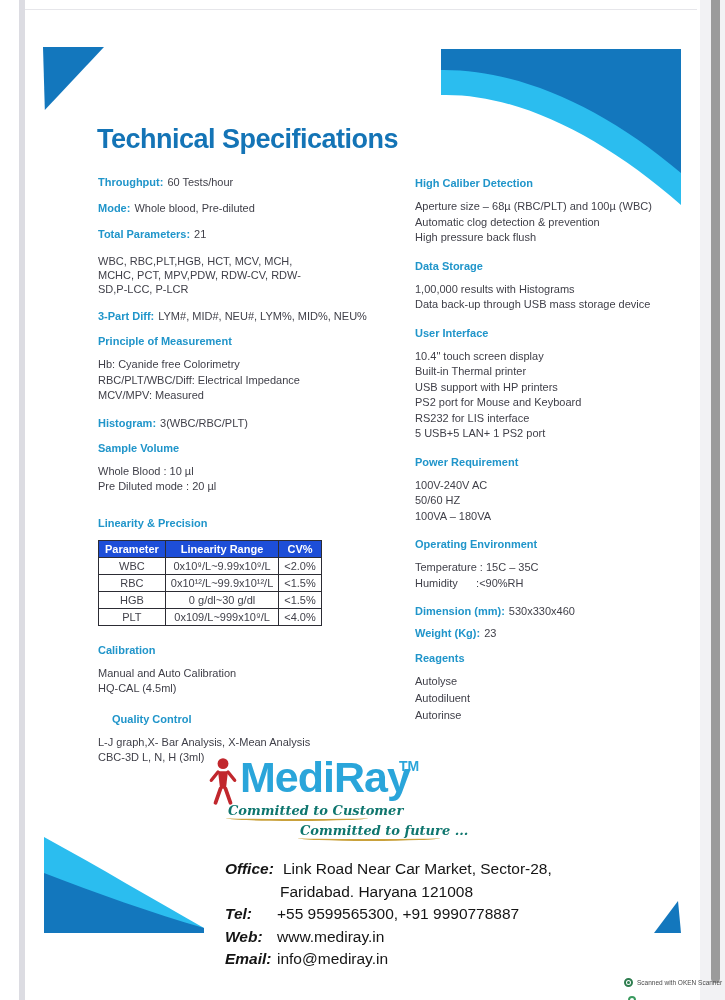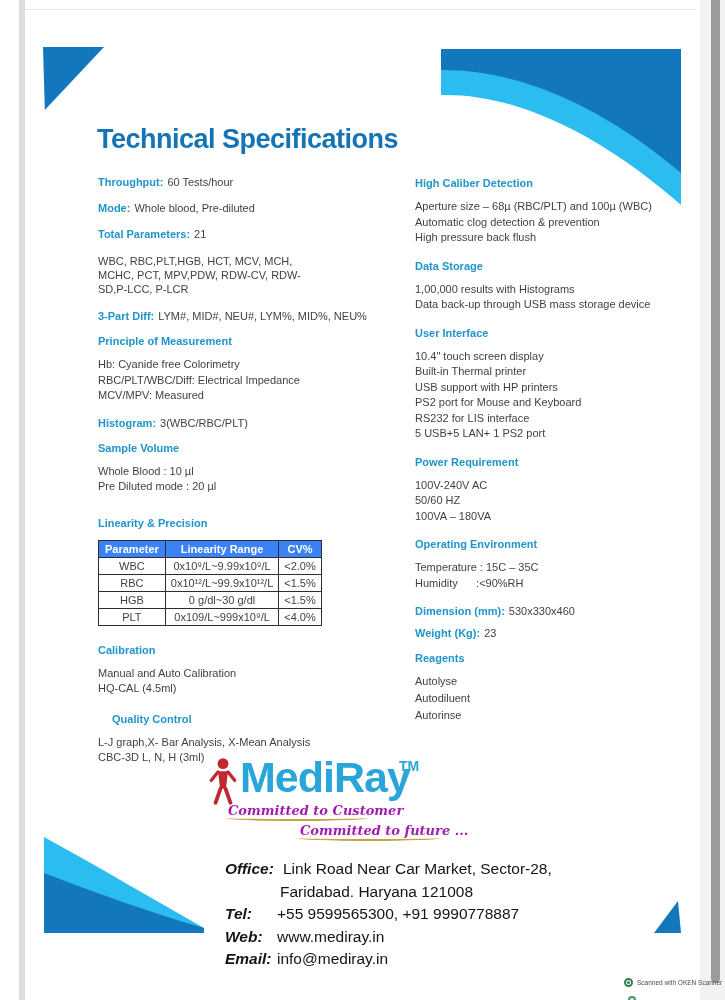--- a/index.html
+++ b/index.html
@@ -33,28 +33,28 @@
   .para{white-space:pre-wrap;line-height:14px;margin:12px 0 0 0;}
   .mt12{margin-top:12px;} .mt13{margin-top:13px;} .mt14{margin-top:14px;}
   .mt16{margin-top:16px;margin-left:14px;} .mt18{margin-top:18px;} .mt22{margin-top:22px;}
   .lines{margin-top:9px;}
   .line{line-height:15.5px;white-space:pre-wrap;}
   .section{margin-bottom:14px;}
   .section .line{line-height:15.5px;}
   .reagent-line{line-height:17px;white-space:pre-wrap;}
   
   table.spec{border-collapse:collapse;margin-top:10px;font-size:11px;}
-  table.spec th{background:#3b82f6;color:#ffffff;font-weight:bold;border:1px solid #2c2c34;height:16px;padding:0 6px;text-align:center;}
+  table.spec th{background:#1d4ed8;color:#ffffff;font-weight:bold;border:1px solid #2c2c34;height:16px;padding:0 6px;text-align:center;}
   table.spec td{border:1px solid #2c2c34;text-align:center;height:16px;padding:0 5px;color:#3f3f48;}
   
   .logo-figure{position:absolute;left:205px;top:757px;width:36px;height:50px;}
   .logo-name{position:absolute;left:240px;top:754px;font-size:43px;font-weight:bold;color:#2aa5da;letter-spacing:-1px;line-height:46px;}
   .logo-tm{position:absolute;left:399px;top:758px;font-size:14px;color:#2aa5da;font-weight:bold;}
   .tagline{position:absolute;font-family:"DejaVu Serif","Liberation Serif",serif;font-style:italic;font-weight:bold;
-    color:#a21caf;font-size:13px;white-space:nowrap;}
+    color:#0f766e;font-size:13px;white-space:nowrap;}
   .tagline-1{left:228px;top:803px;}
   .tagline-2{left:300px;top:823px;}
   .swoosh{position:absolute;height:4px;border-bottom:2px solid #c9a13b;border-radius:0 0 60% 60%;}
   .swoosh-1{left:226px;top:815px;width:142px;}
   .swoosh-2{left:298px;top:835px;width:142px;}
   
   .contact{position:absolute;left:225px;top:858px;font-size:15.5px;color:#141414;}
   .c-row{display:flex;line-height:22.5px;}
   .c-lbl{font-weight:bold;width:52px;flex:0 0 52px;font-style:italic;}
   .c-val{white-space:pre-wrap;}

